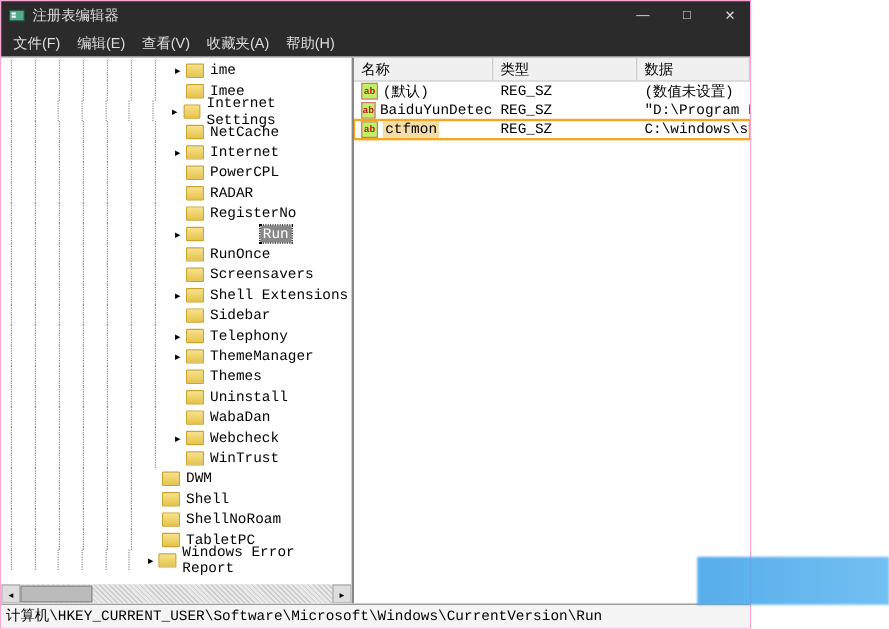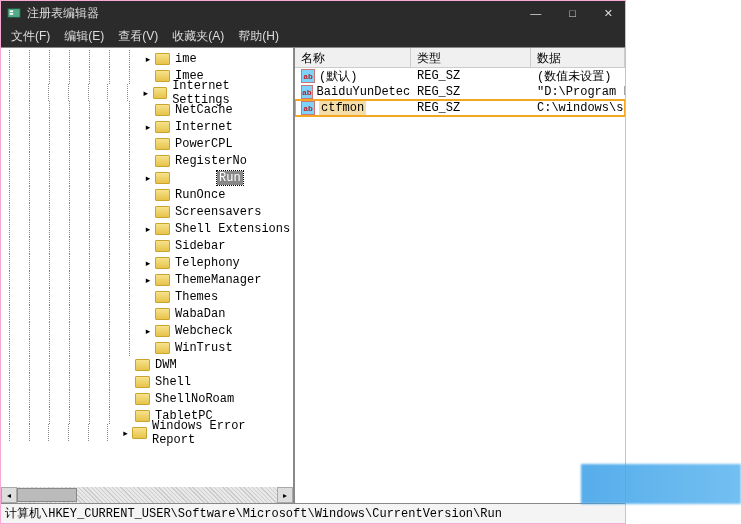--- a/index.html
+++ b/index.html
@@ -27,21 +27,21 @@
     .folder-closed { background: linear-gradient(#f7e28c, #e6c34a); border: 1px solid #c9a42e; border-radius: 1px; }
     .tree-label { font-family: "Courier New", monospace; font-size: 12px; padding: 0 2px; }
     .tree-label.selected { background: #888; color: #fff; outline: 1px dotted #000; margin-left: 44px; }
     
     .list-panel { flex: 1; background: #fff; display: flex; flex-direction: column; overflow: hidden; }
     .list-header { display: flex; background: #f0f0f0; border-bottom: 1px solid #ccc; height: 20px; }
     .list-header-col { padding: 2px 6px; border-right: 1px solid #ccc; font-size: 12px; cursor: pointer; }
     .list-body { flex: 1; overflow: auto; position: relative; }
     .list-row { display: flex; align-items: center; height: 16px; font-family: "Courier New", monospace; font-size: 12px; }
     .list-cell { padding: 0 6px; white-space: nowrap; overflow: hidden; display: flex; align-items: center; }
-    .reg-icon { width: 14px; height: 14px; border: 1px solid #c77; background: #7dd3fc; color: #b22; font-size: 8px; font-weight: bold; display: inline-flex; align-items: center; justify-content: center; margin-right: 4px; }
+    .reg-icon { width: 14px; height: 14px; border: 1px solid #c77; background: #bef264; color: #b22; font-size: 8px; font-weight: bold; display: inline-flex; align-items: center; justify-content: center; margin-right: 4px; }
     .highlight-row { outline: 2px solid #f5a623; outline-offset: -1px; }
     .highlight-name { background: #f5dda8; padding: 0 2px; }
     
     .statusbar { height: 20px; border-top: 1px solid #888; background: #f4f4f4; display: flex; align-items: center; padding: 0 4px; font-size: 12px; font-family: "Courier New", monospace; }
     
     .scrollbar-h { position: absolute; bottom: 0; left: 0; right: 0; height: 16px; background: #e8e8e8; display: flex; }
     .scrollbar-h-btn { width: 16px; height: 16px; background: #ddd; border: 1px solid #aaa; display: flex; align-items: center; justify-content: center; font-size: 8px; }
     .scrollbar-h-track { flex: 1; background: repeating-linear-gradient(45deg, #ccc, #ccc 1px, #e8e8e8 1px, #e8e8e8 3px); }
     .scrollbar-h-thumb { width: 60px; height: 14px; background: #bbb; border: 1px solid #888; margin-top: 1px; }
     
@@ -153,20 +153,32 @@
           <div class="tree-row">
             <span class="tree-indent" style="width:12px"></span>
             <span class="tree-indent" style="width:12px"></span>
             <span class="tree-indent" style="width:12px"></span>
             <span class="tree-indent" style="width:12px"></span>
             <span class="tree-indent" style="width:12px"></span>
             <span class="tree-indent" style="width:12px"></span>
             <span class="tree-indent" style="width:12px"></span>
             <span class="tree-toggle"></span>
             <span class="tree-icon folder-closed"></span>
+            <span class="tree-label">RADAR</span>
+          </div>
+          <div class="tree-row">
+            <span class="tree-indent" style="width:12px"></span>
+            <span class="tree-indent" style="width:12px"></span>
+            <span class="tree-indent" style="width:12px"></span>
+            <span class="tree-indent" style="width:12px"></span>
+            <span class="tree-indent" style="width:12px"></span>
+            <span class="tree-indent" style="width:12px"></span>
+            <span class="tree-indent" style="width:12px"></span>
+            <span class="tree-toggle"></span>
+            <span class="tree-icon folder-closed"></span>
             <span class="tree-label">RegisterNo</span>
           </div>
           <div class="tree-row">
             <span class="tree-indent" style="width:12px"></span>
             <span class="tree-indent" style="width:12px"></span>
             <span class="tree-indent" style="width:12px"></span>
             <span class="tree-indent" style="width:12px"></span>
             <span class="tree-indent" style="width:12px"></span>
             <span class="tree-indent" style="width:12px"></span>
             <span class="tree-indent" style="width:12px"></span>
@@ -250,20 +262,32 @@
             <span class="tree-indent" style="width:12px"></span>
             <span class="tree-indent" style="width:12px"></span>
             <span class="tree-indent" style="width:12px"></span>
             <span class="tree-indent" style="width:12px"></span>
             <span class="tree-indent" style="width:12px"></span>
             <span class="tree-indent" style="width:12px"></span>
             <span class="tree-indent" style="width:12px"></span>
             <span class="tree-toggle"></span>
             <span class="tree-icon folder-closed"></span>
             <span class="tree-label">Themes</span>
+          </div>
+          <div class="tree-row">
+            <span class="tree-indent" style="width:12px"></span>
+            <span class="tree-indent" style="width:12px"></span>
+            <span class="tree-indent" style="width:12px"></span>
+            <span class="tree-indent" style="width:12px"></span>
+            <span class="tree-indent" style="width:12px"></span>
+            <span class="tree-indent" style="width:12px"></span>
+            <span class="tree-indent" style="width:12px"></span>
+            <span class="tree-toggle"></span>
+            <span class="tree-icon folder-closed"></span>
+            <span class="tree-label">Uninstall</span>
           </div>
           <div class="tree-row">
             <span class="tree-indent" style="width:12px"></span>
             <span class="tree-indent" style="width:12px"></span>
             <span class="tree-indent" style="width:12px"></span>
             <span class="tree-indent" style="width:12px"></span>
             <span class="tree-indent" style="width:12px"></span>
             <span class="tree-indent" style="width:12px"></span>
             <span class="tree-indent" style="width:12px"></span>
             <span class="tree-toggle"></span>

